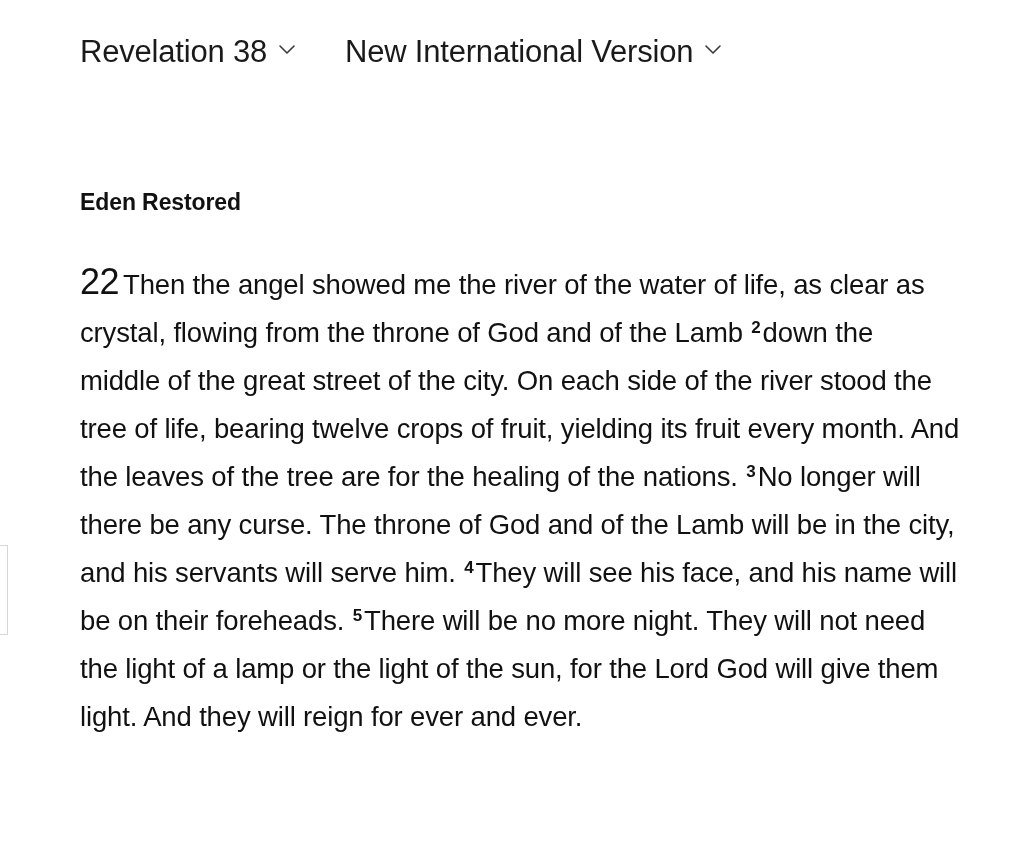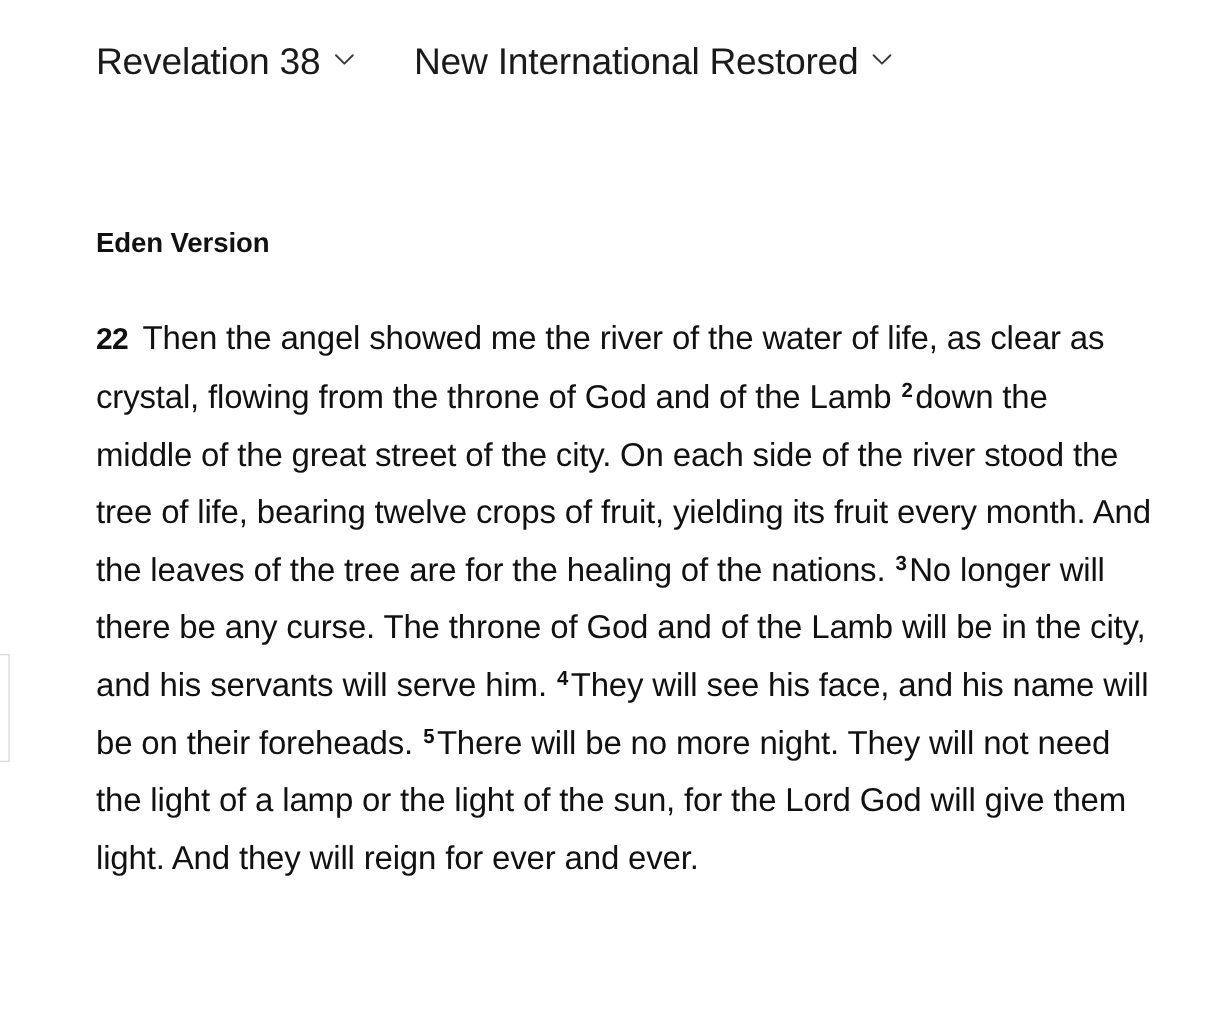--- a/index.html
+++ b/index.html
@@ -73,26 +73,26 @@
     left: 80px;
     width: 880px;
     font-size: 27.5px;
     line-height: 48px;
     color: #111111;
     letter-spacing: -0.15px;
     text-align: left;
   }
 
   .chapter-num {
-    font-size: 25px;
-    font-weight: bold;
+    font-size: 36px;
+    font-weight: normal;
     line-height: 48px;
     vertical-align: baseline;
     letter-spacing: -0.5px;
-    margin-right: 12px;
+    margin-right: 4px;
   }
 
   .verse-num {
     font-size: 17px;
     font-weight: bold;
     vertical-align: super;
     line-height: 0;
     position: relative;
     top: 1px;
     margin: 0 2px 0 1px;
@@ -121,31 +121,31 @@
     <div class="selector">
       <span class="selector-label">Revelation 38</span>
       <span class="chevron">
         <svg width="20" height="20" viewBox="0 0 20 20" aria-hidden="true">
           <path d="M3 6 L10 13 L17 6" fill="none" stroke="#3a3a3a" stroke-width="1.6" stroke-linecap="round" stroke-linejoin="round"></path>
         </svg>
       </span>
     </div>
 
     <div class="selector">
-      <span class="selector-label">New International Restored</span>
+      <span class="selector-label">New International Version</span>
       <span class="chevron">
         <svg width="20" height="20" viewBox="0 0 20 20" aria-hidden="true">
           <path d="M3 6 L10 13 L17 6" fill="none" stroke="#3a3a3a" stroke-width="1.6" stroke-linecap="round" stroke-linejoin="round"></path>
         </svg>
       </span>
     </div>
 
   </div>
 
-  <div class="heading">Eden Version</div>
+  <div class="heading">Eden Restored</div>
 
   <div class="passage">
     <span class="chapter-num">22</span><span id="passage-segments"><span>Then the angel showed me the river of the water of life, as clear as crystal, flowing from the throne of God and of the Lamb </span><span class="verse-num">2</span><span>down the middle of the great street of the city. On each side of the river stood the tree of life, bearing twelve crops of fruit, yielding its fruit every month. And the leaves of the tree are for the healing of the nations. </span><span class="verse-num">3</span><span>No longer will there be any curse. The throne of God and of the Lamb will be in the city, and his servants will serve him. </span><span class="verse-num">4</span><span>They will see his face, and his name will be on their foreheads. </span><span class="verse-num">5</span><span>There will be no more night. They will not need the light of a lamp or the light of the sun, for the Lord God will give them light. And they will reign for ever and ever.</span></span>
   </div>
 
   <div class="edge-sliver"></div>
 
 </div>
 
 </body></html>

